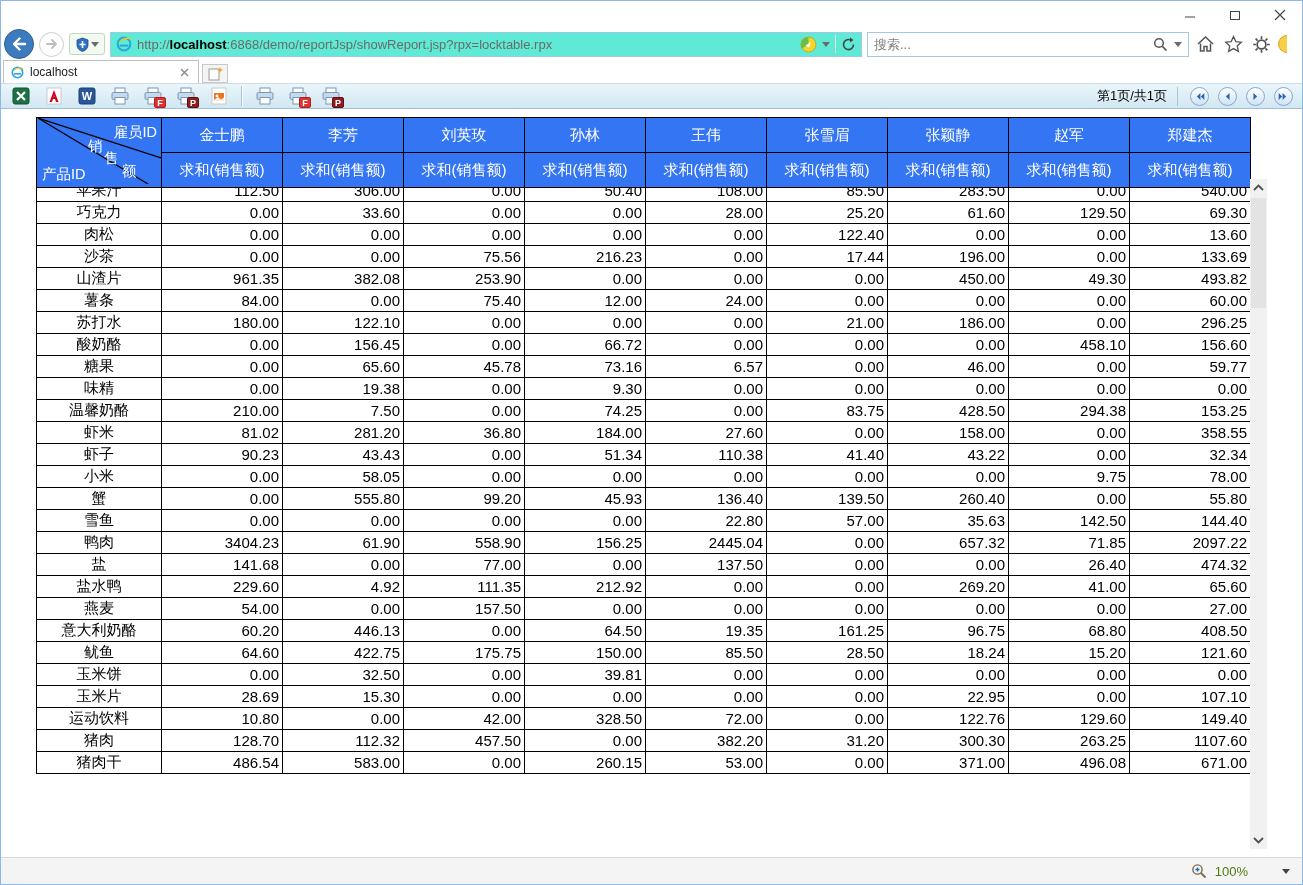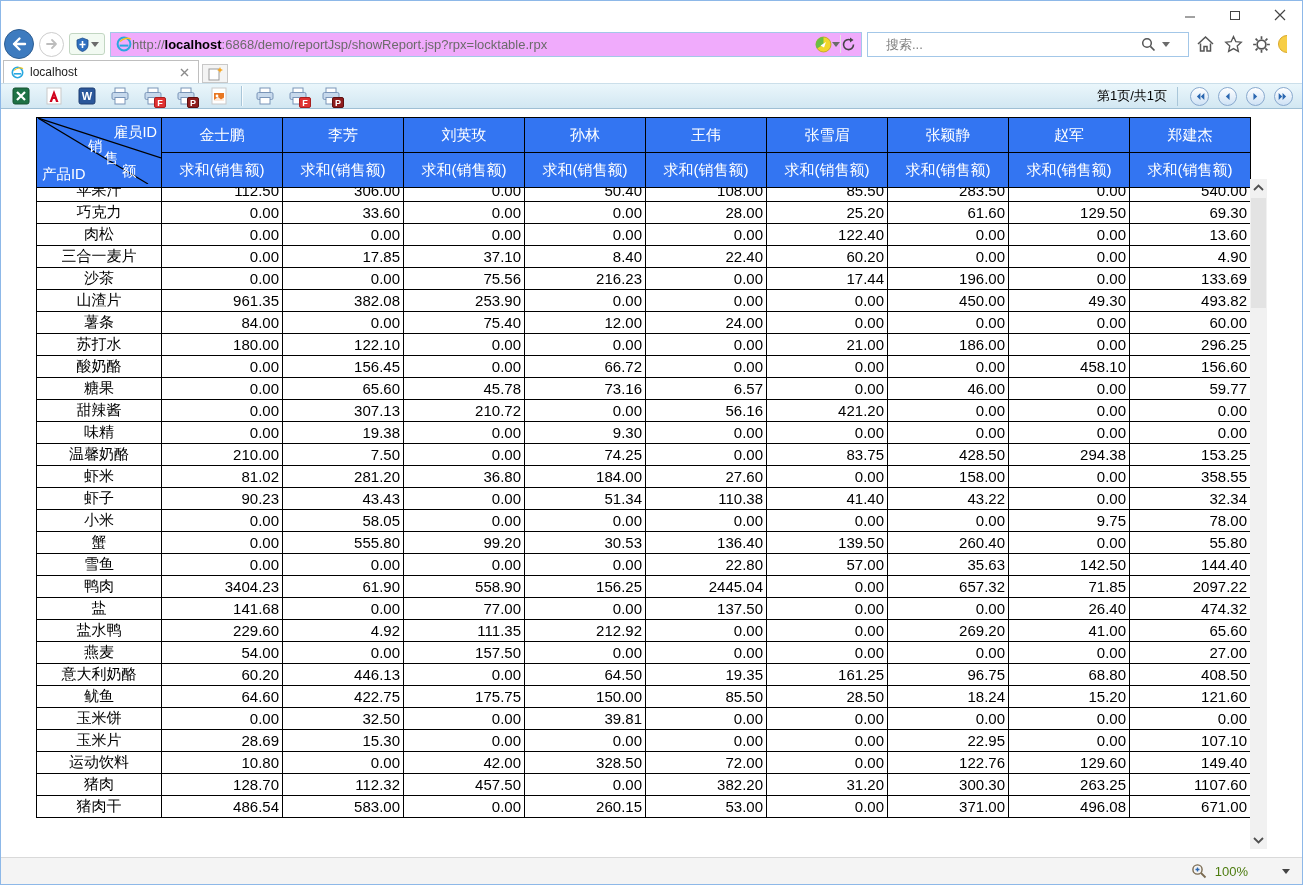--- a/index.html
+++ b/index.html
@@ -10,26 +10,26 @@
 
   
   .titlebar{height:28px;display:flex;justify-content:flex-end;align-items:stretch;background:#fff;}
   .win-btn{width:45px;display:flex;align-items:center;justify-content:center;cursor:pointer;}
 
   
   .navbar{height:30px;display:flex;align-items:center;padding:0 3px;gap:5px;background:#fff;}
   .back-btn{width:30px;height:30px;border-radius:50%;background:#3D7BBF;border:1px solid #2E5E92;display:flex;align-items:center;justify-content:center;flex:0 0 auto;cursor:pointer;}
   .fwd-btn{width:25px;height:25px;border-radius:50%;background:#fff;border:1px solid #CDCDCD;display:flex;align-items:center;justify-content:center;flex:0 0 auto;cursor:pointer;}
   .shield-btn{width:36px;height:22px;border:1px solid #C2D6C2;background:#F2FAF2;border-radius:3px;display:flex;align-items:center;justify-content:center;gap:2px;flex:0 0 auto;cursor:pointer;}
-  .addressbar{width:752px;height:25px;border:1px solid #A3C7E8;background:#f0abfc;display:flex;align-items:center;padding:0 5px;flex:0 0 auto;cursor:text;}
+  .addressbar{width:752px;height:25px;border:1px solid #A3C7E8;background:#5eead4;display:flex;align-items:center;padding:0 5px;gap:5px;flex:0 0 auto;cursor:text;}
   .url{flex:1;font-size:13px;color:#6B6B6B;white-space:nowrap;overflow:hidden;}
   .url .host{color:#000;font-weight:bold;}
   .ab-sep{width:1px;height:18px;background:#E4E4E4;}
   .caret{width:0;height:0;border-left:4px solid transparent;border-right:4px solid transparent;border-top:5px solid #6B6B6B;}
-  .searchbox{width:322px;height:25px;border:1px solid #A3C7E8;background:#fff;display:flex;align-items:center;padding:0 18px;gap:6px;flex:0 0 auto;}
+  .searchbox{width:322px;height:25px;border:1px solid #A3C7E8;background:#fff;display:flex;align-items:center;padding:0 6px;gap:6px;flex:0 0 auto;}
   .searchbox input{border:none;outline:none;flex:1;font-size:13px;color:#333;font-family:inherit;background:transparent;}
   .searchbox input::placeholder{color:#7F7F7F;}
   .browser-action{width:23px;height:24px;display:flex;align-items:center;justify-content:center;cursor:pointer;flex:0 0 auto;}
   .smiley-sliver{width:9px;height:24px;overflow:hidden;flex:0 0 auto;}
   .smiley-sliver .ball{width:18px;height:18px;border-radius:50%;background:#F7CE46;border:1px solid #D9A82A;margin-top:3px;}
 
   
   .tabbar{height:24px;display:flex;align-items:flex-end;padding-left:2px;background:#fff;}
   .tab{width:196px;height:23px;border:1px solid #BFBFBF;border-bottom:none;background:#fff;display:flex;align-items:center;padding:0 7px;gap:6px;font-size:12px;color:#222;cursor:pointer;}
   .tab .title{flex:1;}
@@ -383,32 +383,20 @@
                 <td class="num">0.00</td>
                 <td class="num">0.00</td>
                 <td class="num">0.00</td>
                 <td class="num">0.00</td>
                 <td class="num">122.40</td>
                 <td class="num">0.00</td>
                 <td class="num">0.00</td>
                 <td class="num">13.60</td>
               </tr>
               <tr>
-                <td class="prod">三合一麦片</td>
-                <td class="num">0.00</td>
-                <td class="num">17.85</td>
-                <td class="num">37.10</td>
-                <td class="num">8.40</td>
-                <td class="num">22.40</td>
-                <td class="num">60.20</td>
-                <td class="num">0.00</td>
-                <td class="num">0.00</td>
-                <td class="num">4.90</td>
-              </tr>
-              <tr>
                 <td class="prod">沙茶</td>
                 <td class="num">0.00</td>
                 <td class="num">0.00</td>
                 <td class="num">75.56</td>
                 <td class="num">216.23</td>
                 <td class="num">0.00</td>
                 <td class="num">17.44</td>
                 <td class="num">196.00</td>
                 <td class="num">0.00</td>
                 <td class="num">133.69</td>
@@ -465,32 +453,20 @@
                 <td class="prod">糖果</td>
                 <td class="num">0.00</td>
                 <td class="num">65.60</td>
                 <td class="num">45.78</td>
                 <td class="num">73.16</td>
                 <td class="num">6.57</td>
                 <td class="num">0.00</td>
                 <td class="num">46.00</td>
                 <td class="num">0.00</td>
                 <td class="num">59.77</td>
-              </tr>
-              <tr>
-                <td class="prod">甜辣酱</td>
-                <td class="num">0.00</td>
-                <td class="num">307.13</td>
-                <td class="num">210.72</td>
-                <td class="num">0.00</td>
-                <td class="num">56.16</td>
-                <td class="num">421.20</td>
-                <td class="num">0.00</td>
-                <td class="num">0.00</td>
-                <td class="num">0.00</td>
               </tr>
               <tr>
                 <td class="prod">味精</td>
                 <td class="num">0.00</td>
                 <td class="num">19.38</td>
                 <td class="num">0.00</td>
                 <td class="num">9.30</td>
                 <td class="num">0.00</td>
                 <td class="num">0.00</td>
                 <td class="num">0.00</td>
@@ -543,21 +519,21 @@
                 <td class="num">0.00</td>
                 <td class="num">0.00</td>
                 <td class="num">9.75</td>
                 <td class="num">78.00</td>
               </tr>
               <tr>
                 <td class="prod">蟹</td>
                 <td class="num">0.00</td>
                 <td class="num">555.80</td>
                 <td class="num">99.20</td>
-                <td class="num">30.53</td>
+                <td class="num">45.93</td>
                 <td class="num">136.40</td>
                 <td class="num">139.50</td>
                 <td class="num">260.40</td>
                 <td class="num">0.00</td>
                 <td class="num">55.80</td>
               </tr>
               <tr>
                 <td class="prod">雪鱼</td>
                 <td class="num">0.00</td>
                 <td class="num">0.00</td>

